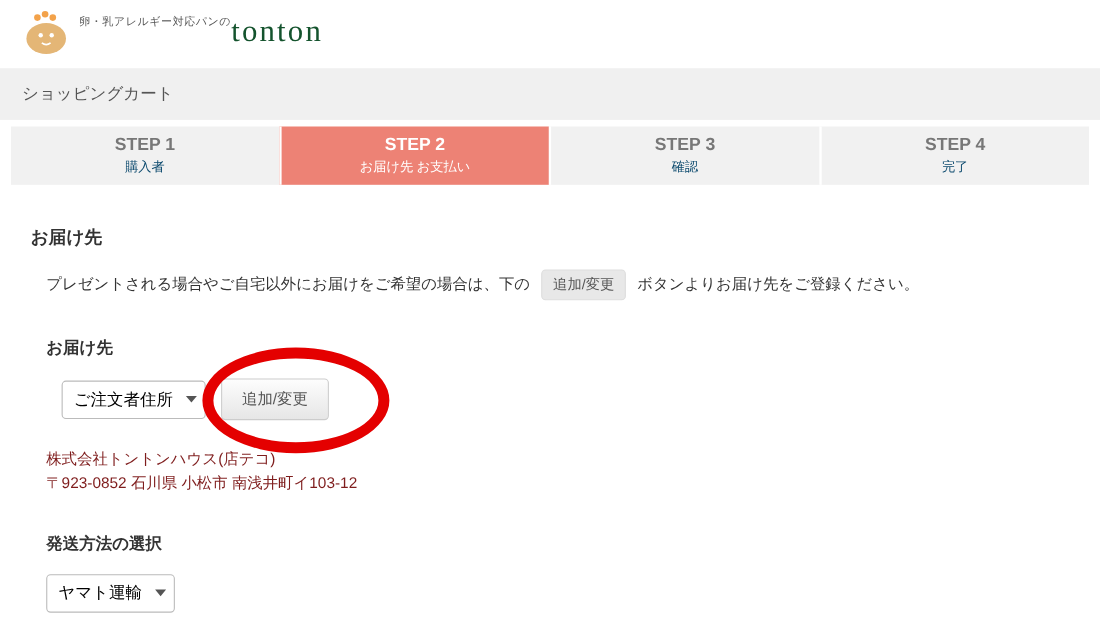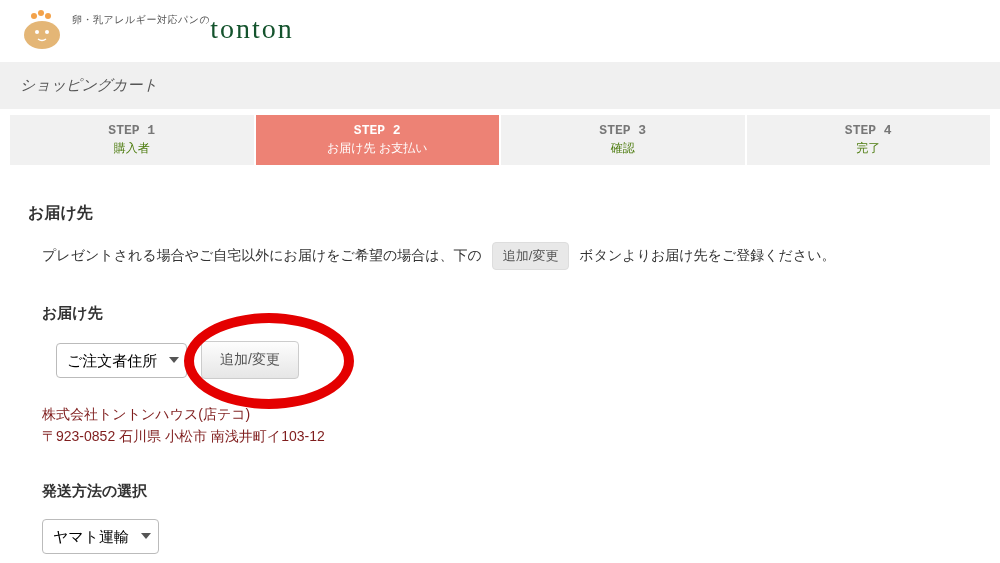--- a/index.html
+++ b/index.html
@@ -4,26 +4,26 @@
   <style>
     * { box-sizing: border-box; margin: 0; padding: 0; }
     body { font-family: "Hiragino Kaku Gothic Pro", "Meiryo", sans-serif; background: #fff; color: #333; width: 1000px; }
     .header { display: flex; align-items: center; padding: 8px 20px; gap: 8px; }
     .logo-icon { width: 44px; height: 42px; position: relative; }
     .logo-icon svg { width: 100%; height: 100%; }
     .brand-text { display: flex; flex-direction: row; }
     .brand-tag { font-size: 10px; color: #555; letter-spacing: 0.5px; }
     .brand-name { font-size: 28px; font-weight: 400; letter-spacing: 2px; color: #14532d; font-family: Georgia, serif; }
     .page-title-bar { background: #f0f0f0; padding: 14px 20px; margin-top: 4px; }
-    .page-title-bar span { font-size: 15px; color: #555; font-style: italic; }
+    .page-title-bar span { font-size: 15px; color: #555; }
     .steps { display: flex; margin: 6px 10px 0 10px; }
     .step { flex: 1; text-align: center; padding: 8px 0; background: #f1f1f1; }
     .step + .step { border-left: 2px solid #fff; }
-    .step-title { font-size: 13px; font-weight: bold; color: #777; margin-bottom: 2px; font-family: Liberation Mono, monospace; }
-    .step-sub { font-size: 12px; color: #4d7c0f; }
+    .step-title { font-size: 16px; font-weight: bold; color: #777; margin-bottom: 2px; }
+    .step-sub { font-size: 12px; color: #0c4a6e; }
     .step.active { background: #ed8275; }
     .step.active .step-title, .step.active .step-sub { color: #fff; }
     .content { padding: 20px 28px; }
     .section-h { font-size: 16px; color: #333; margin: 18px 0 18px 0; }
     .instruction { font-size: 14px; color: #333; margin: 14px 0 0 14px; }
     .inline-btn-badge { display: inline-block; background: #e8e8e8; border: 1px solid #ddd; border-radius: 4px; padding: 4px 10px; font-size: 13px; color: #555; margin: 0 6px; }
     .subsection-h { font-size: 15px; color: #333; margin: 34px 0 18px 14px; }
     .address-row { display: flex; align-items: center; gap: 14px; margin-left: 28px; position: relative; }
     .select-wrap { position: relative; display: inline-block; }
     select.address-select, select.shipping-select {

